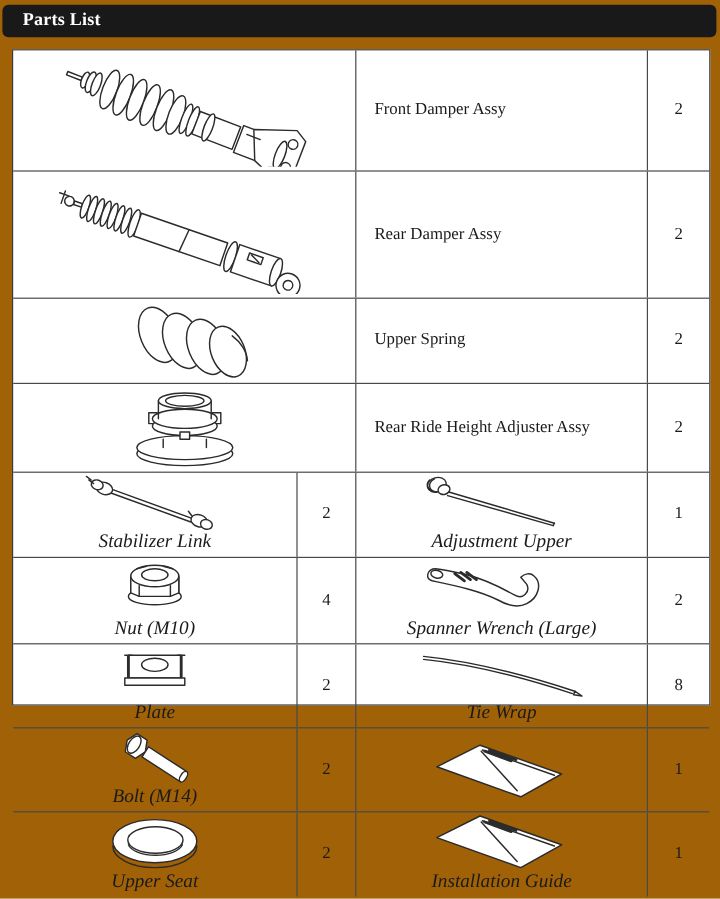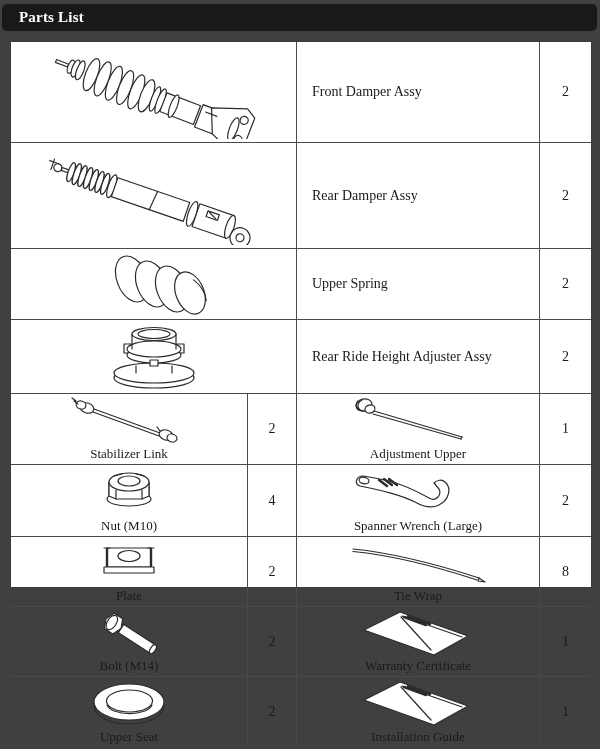--- a/index.html
+++ b/index.html
@@ -1,17 +1,17 @@
 <!DOCTYPE html>
 <html><head>
 <meta charset="utf-8">
 <style>
   * { margin:0; padding:0; box-sizing:border-box; }
   html,body { width:600px; height:749px; background:#ffffff; font-family:"Liberation Serif", serif; color:#1a1a1a; }
-  .page { position:relative; width:600px; height:749px; background:#404040; overflow:hidden; }
+  .page { position:relative; width:600px; height:749px; background:#a16207; overflow:hidden; }
 
   .title-bar {
     position:absolute; left:2px; top:4px; width:595px; height:27px;
     background:#191919; border-radius:5px; display:flex; align-items:center;
   }
   .title-bar .title {
     color:#ffffff; font-weight:bold; font-size:15px; padding-left:17px; letter-spacing:0.2px;
   }
 
   .parts-table {
@@ -21,21 +21,21 @@
   .row { display:flex; width:100%; border-bottom:1px solid #4a4a4a; }
   .row:last-child { border-bottom:none; }
   .cell { border-right:1px solid #4a4a4a; height:100%; }
   .cell:last-child { border-right:none; }
 
   .img-cell { display:flex; align-items:center; justify-content:center; }
   .name-cell { display:flex; align-items:center; padding-left:15px; font-size:14px; }
   .qty-cell { display:flex; align-items:center; justify-content:center; font-size:14px; }
   .item-cell { display:flex; flex-direction:column; align-items:center; justify-content:flex-end; }
   .item-cell .pic { flex:1; display:flex; align-items:center; justify-content:center; width:100%; }
-  .item-cell .lbl { font-size:13px; padding-bottom:3px; line-height:1.1; }
+  .item-cell .lbl { font-size:16px; padding-bottom:3px; line-height:1.1;font-style:italic; }
 
   
   .r1{height:101px;} .r2{height:106px;} .r3{height:71px;} .r4{height:74px;}
   .r5{height:71px;} .r6{height:72px;} .r7{height:70px;} .r8{height:70px;} .r9{height:70px;}
 
   
   .c-img{width:286px;} .c-name{width:243px;} .c-qty{width:51px;}
   
   .c-itemL{width:237px;} .c-qtyL{width:49px;} .c-itemR{width:243px;} .c-qtyR{width:51px;}
 
@@ -261,21 +261,20 @@
       </div>
       <div class="cell c-qtyL qty-cell">2</div>
       <div class="cell c-itemR item-cell">
         <div class="pic">
           <svg width="160" height="50" viewBox="0 0 160 50">
             <polygon class="lnf" points="62,4 130,28 96,47 26,22"></polygon>
             <path class="ln" d="M64,8 L124,29 M63,9 L93,42"></path>
             <path class="dk" d="M66,9 L88,17 M70,8 L92,16"></path>
           </svg>
         </div>
-        <div class="lbl">Warranty Certificate</div>
       </div>
       <div class="cell c-qtyR qty-cell">1</div>
     </div>
 
     <div class="row r9">
       <div class="cell c-itemL item-cell">
         <div class="pic">
           <svg width="110" height="46" viewBox="0 0 110 46">
             <path class="ln" d="M20,26 A35,18 0 0 0 90,26"></path>
             <ellipse class="lnf" cx="55" cy="22" rx="35" ry="18"></ellipse>

